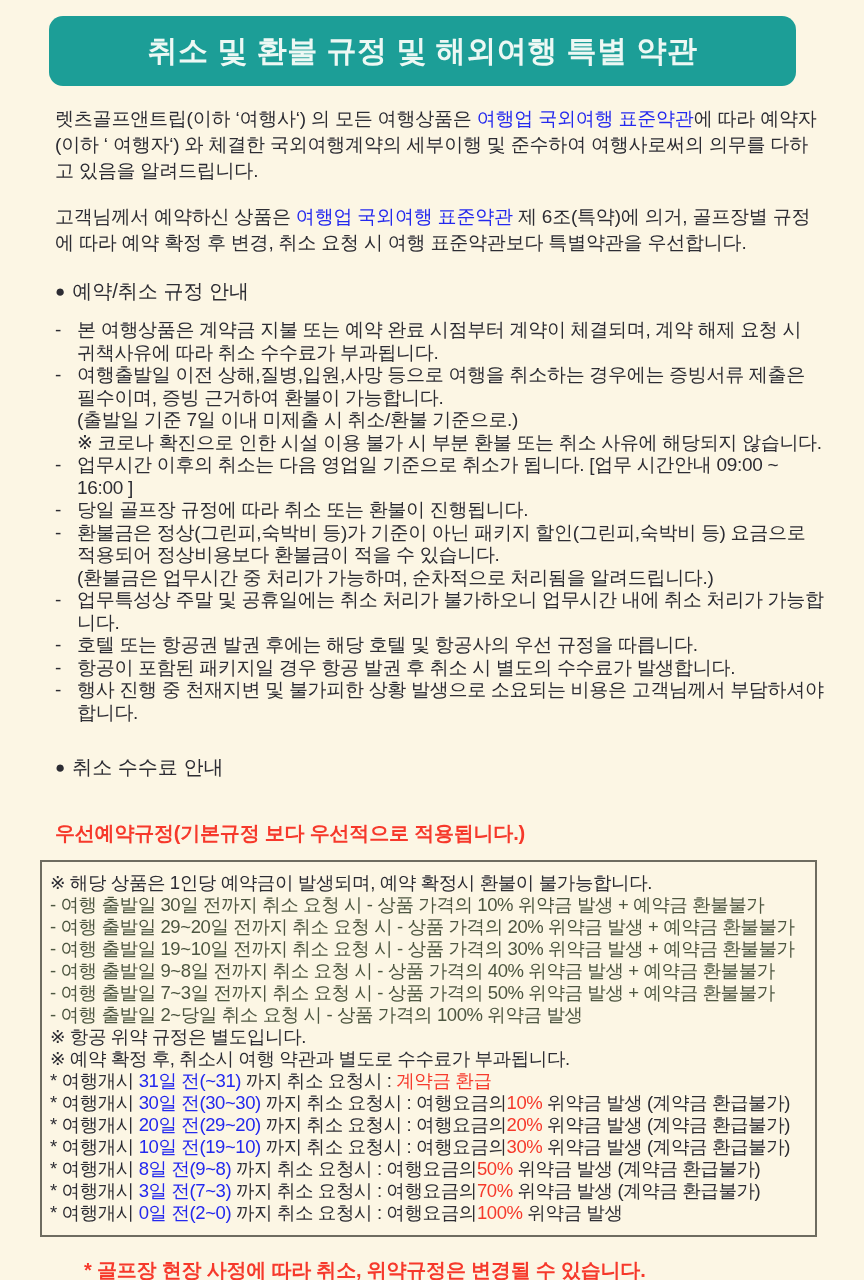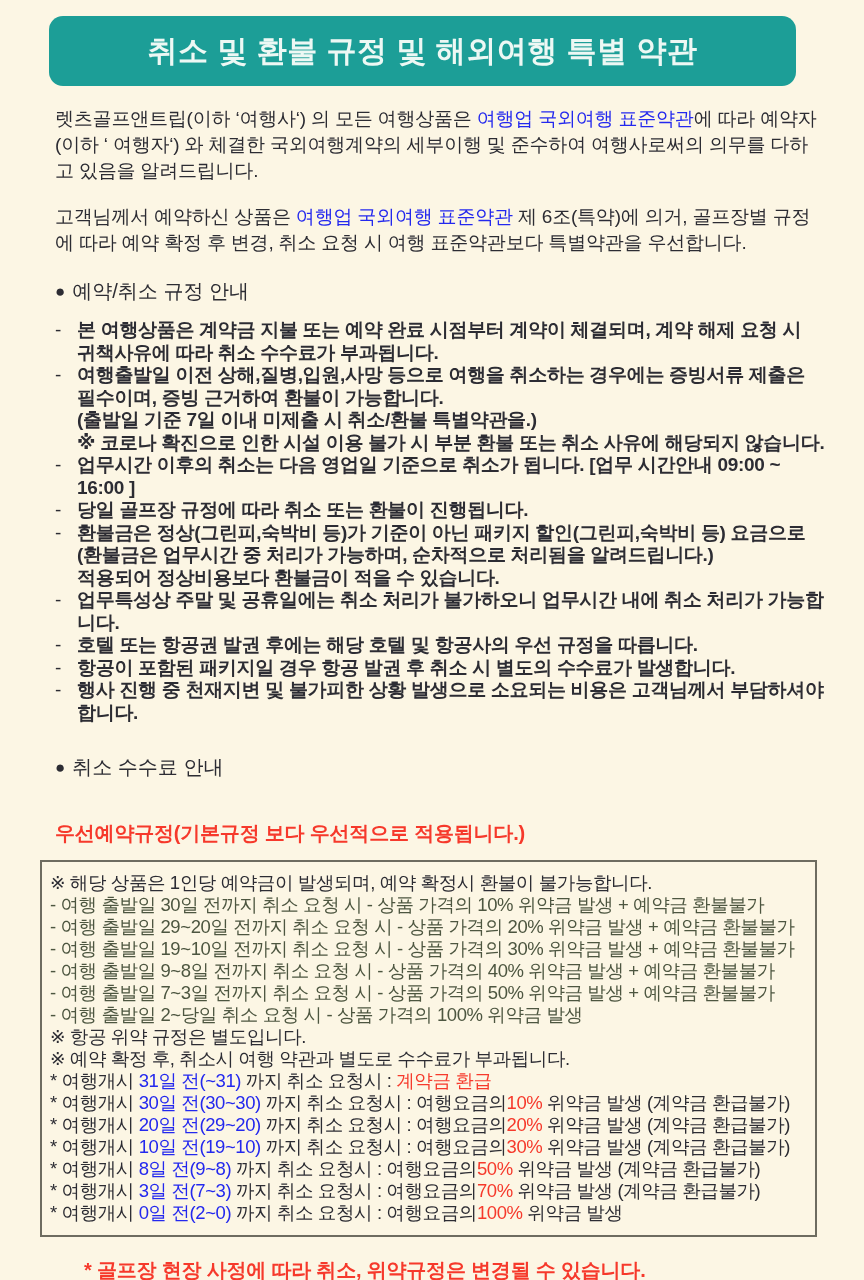--- a/index.html
+++ b/index.html
@@ -36,21 +36,21 @@
   }
   .content{padding:0 38px 0 55px;}
   .para{margin-top:20px;font-size:19px;line-height:26px;letter-spacing:-0.2px;}
   .para .link{color:var(--blue);text-align:right;}
   .section-title{margin-top:22px;font-size:20px;line-height:26px;display:flex;align-items:center;}
   .section-title .bullet{font-size:17px;margin-right:7px;line-height:1;}
   .section-title.fee{margin-top:30px;}
   .rules{margin-top:15px;}
   .rule-item{display:flex;font-size:19px;line-height:22.5px;letter-spacing:-0.3px;}
   .rule-marker{flex:none;width:22px;}
-  .rule-lines{flex:1;font-weight:bold;}
+  .rule-lines{flex:1;}
   .priority-note{
     margin-top:40px;
     color:var(--red);
     font-size:20px;font-weight:700;letter-spacing:-0.2px;
   }
   .fee-box{
     margin:13px 0 0 -15px; 
     width:777px;
     border:2px solid var(--box-border);
     padding:10px 8px 11px 8px;
@@ -90,42 +90,42 @@
           <div class="rule-lines">
             <div class="rule-line">본 여행상품은 계약금 지불 또는 예약 완료 시점부터 계약이 체결되며, 계약 해제 요청 시</div>
             <div class="rule-line">귀책사유에 따라 취소 수수료가 부과됩니다.</div>
           </div>
         </div>
         <div class="rule-item">
           <span class="rule-marker">-</span>
           <div class="rule-lines">
             <div class="rule-line">여행출발일 이전 상해,질병,입원,사망 등으로 여행을 취소하는 경우에는 증빙서류 제출은</div>
             <div class="rule-line">필수이며, 증빙 근거하여 환불이 가능합니다.</div>
-            <div class="rule-line">(출발일 기준 7일 이내 미제출 시 취소/환불 특별약관을.)</div>
+            <div class="rule-line">(출발일 기준 7일 이내 미제출 시 취소/환불 기준으로.)</div>
             <div class="rule-line">※ 코로나 확진으로 인한 시설 이용 불가 시 부분 환불 또는 취소 사유에 해당되지 않습니다.</div>
           </div>
         </div>
         <div class="rule-item">
           <span class="rule-marker">-</span>
           <div class="rule-lines">
             <div class="rule-line">업무시간 이후의 취소는 다음 영업일 기준으로 취소가 됩니다. [업무 시간안내 09:00 ~ 16:00 ]</div>
           </div>
         </div>
         <div class="rule-item">
           <span class="rule-marker">-</span>
           <div class="rule-lines">
             <div class="rule-line">당일 골프장 규정에 따라 취소 또는 환불이 진행됩니다.</div>
           </div>
         </div>
         <div class="rule-item">
           <span class="rule-marker">-</span>
           <div class="rule-lines">
             <div class="rule-line">환불금은 정상(그린피,숙박비 등)가 기준이 아닌 패키지 할인(그린피,숙박비 등) 요금으로</div>
+            <div class="rule-line">적용되어 정상비용보다 환불금이 적을 수 있습니다.</div>
             <div class="rule-line">(환불금은 업무시간 중 처리가 가능하며, 순차적으로 처리됨을 알려드립니다.)</div>
-            <div class="rule-line">적용되어 정상비용보다 환불금이 적을 수 있습니다.</div>
           </div>
         </div>
         <div class="rule-item">
           <span class="rule-marker">-</span>
           <div class="rule-lines">
             <div class="rule-line">업무특성상 주말 및 공휴일에는 취소 처리가 불가하오니 업무시간 내에 취소 처리가 가능합니다.</div>
           </div>
         </div>
         <div class="rule-item">
           <span class="rule-marker">-</span>

